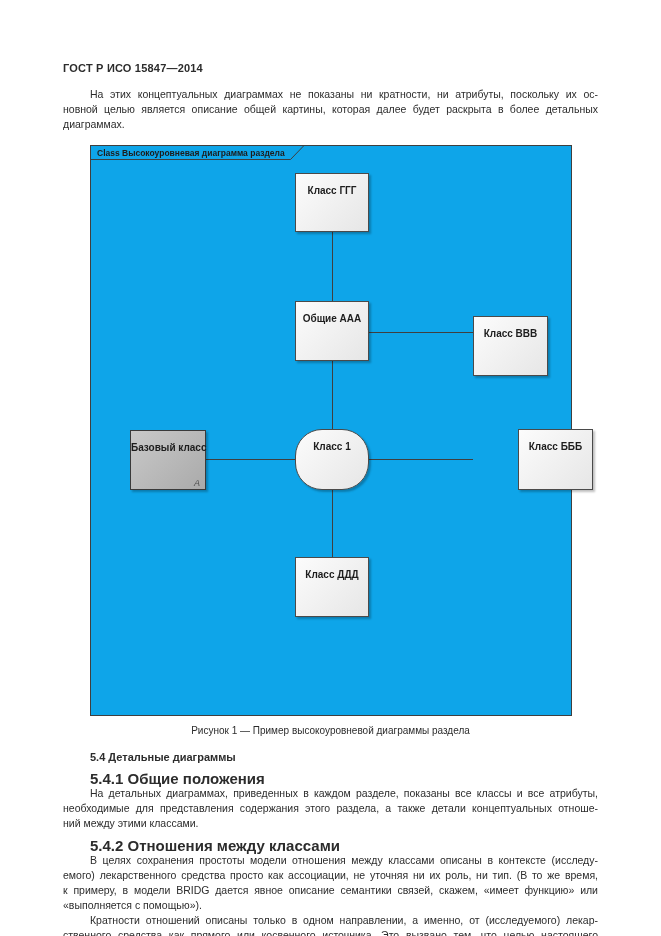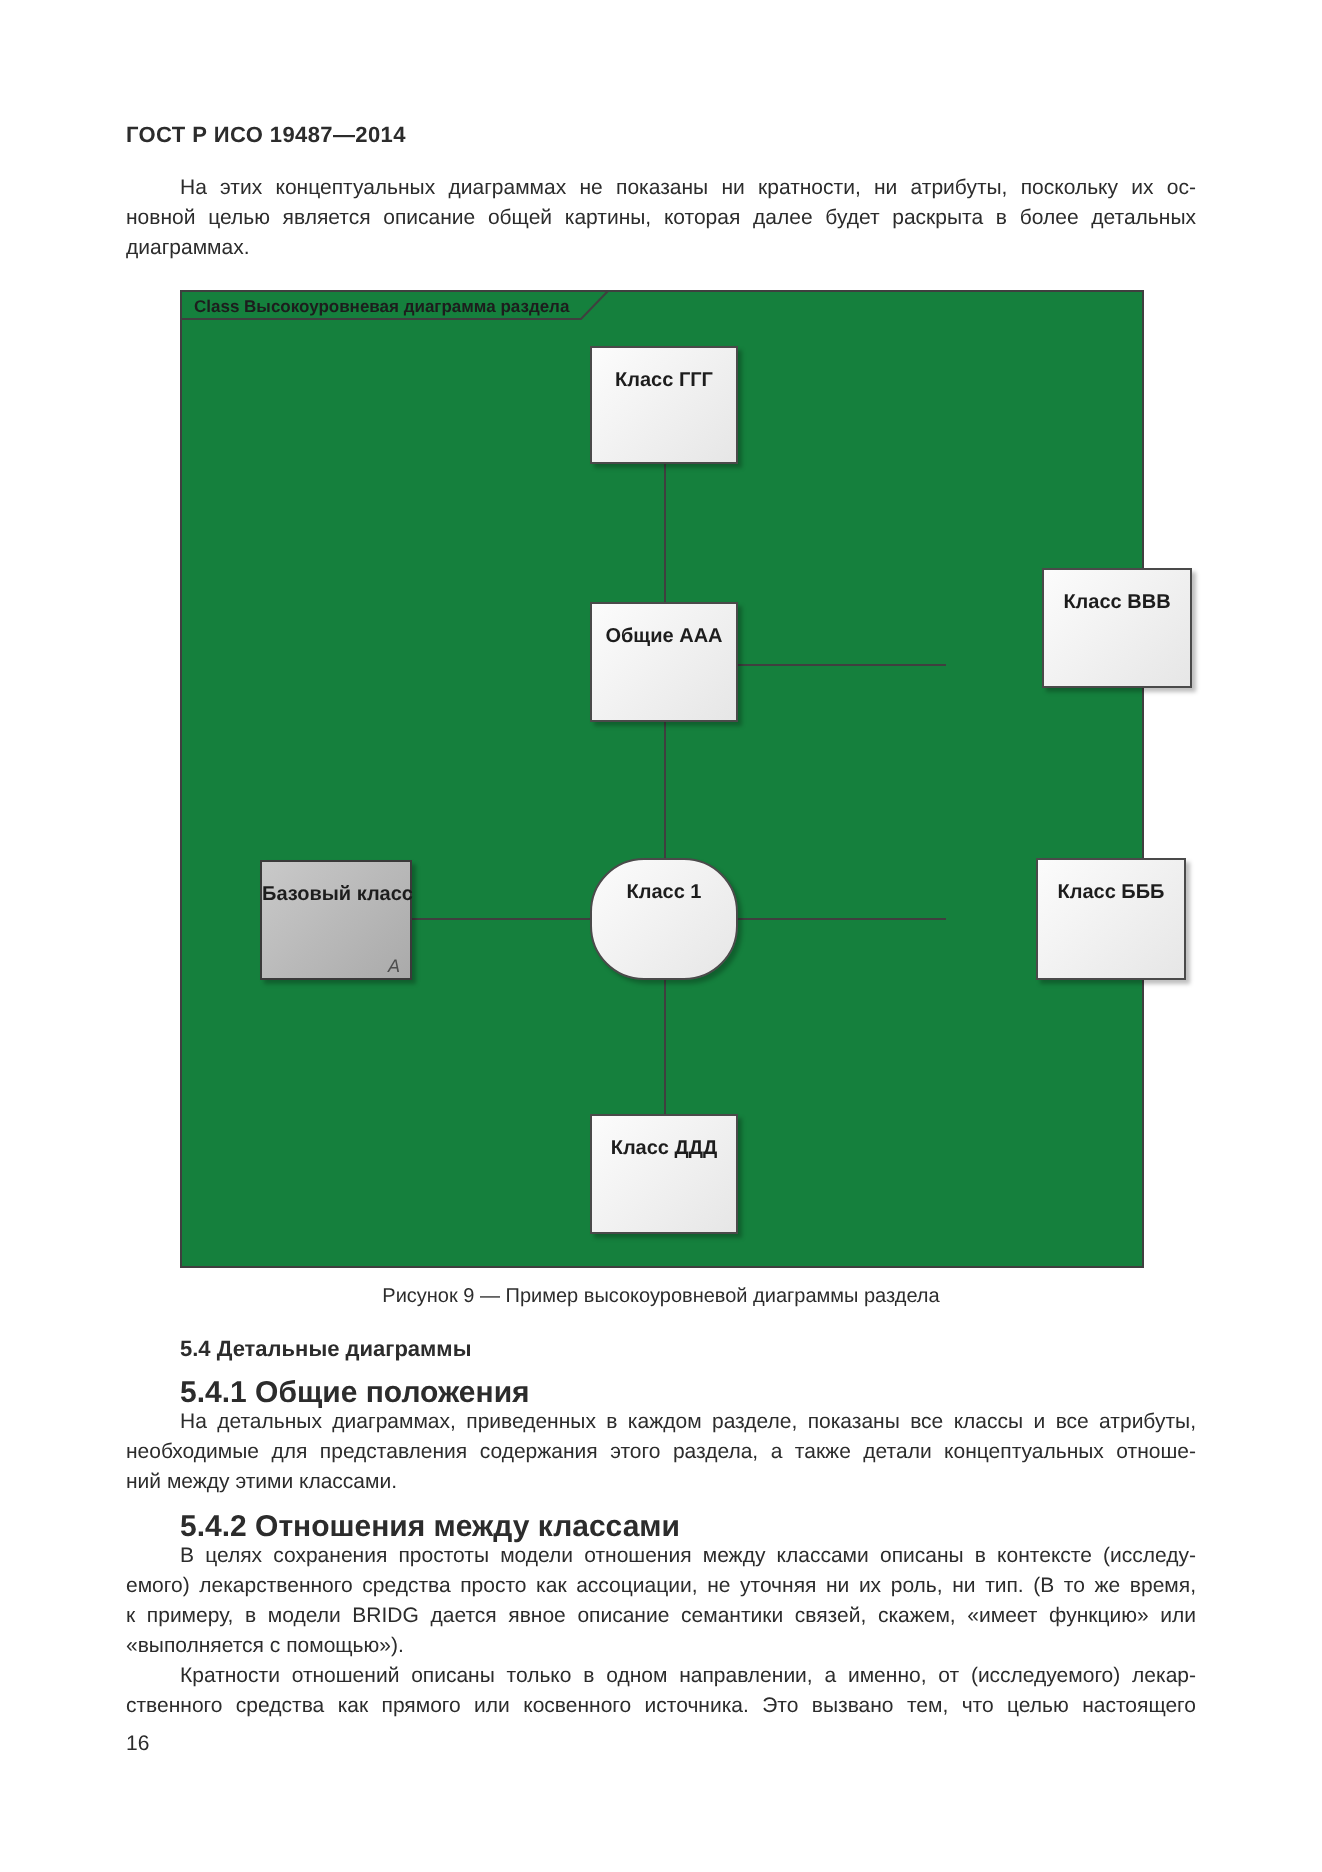--- a/index.html
+++ b/index.html
@@ -21,23 +21,23 @@
   .para { margin-top:12px; font-size:10.5px; line-height:15px; }
   .para .jline { text-align:justify; text-align-last:justify; }
   .para .lline { text-align:left; }
   .ind { text-indent:27px; }
   .tight { margin-top:0; }
 
   
   .frame {
     position:relative;
     margin-top:13px; margin-left:27px;
-    width:482px; height:489px;
+    width:482px; height:571px;
     border:1px solid #3f3f3f;
-    background:#15803d;
+    background:#0ea5e9;
   }
   .tab-border { position:absolute; left:-1px; top:-1px; }
   .tab-label {
     position:absolute; left:6px; top:1px;
     font-size:8.5px; font-weight:bold; line-height:12px;
     white-space:nowrap; color:#1d1d1d;
   }
   .ubox {
     position:absolute;
     border:1px solid #4a4a4a;
@@ -69,21 +69,21 @@
   .h2 { margin-top:14px; padding-left:27px; font-size:11px; font-weight:bold; line-height:13px; }
   .h3 { margin-top:8px; padding-left:27px; font-size:15px; font-weight:bold; line-height:13px; margin-bottom:1px; }
   .page-number { margin-top:5px; font-size:10.5px; line-height:12px; }
 </style>
 </head>
 <body>
 
 <div class="page">
   <div class="content">
 
-    <div class="doc-header">ГОСТ Р ИСО 19487—2014</div>
+    <div class="doc-header">ГОСТ Р ИСО 15847—2014</div>
 
     <div class="para">
       <div class="jline ind">На этих концептуальных диаграммах не показаны ни кратности, ни атрибуты, поскольку их ос-</div>
       <div class="jline">новной целью является описание общей картины, которая далее будет раскрыта в более детальных</div>
       <div class="lline">диаграммах.</div>
     </div>
 
     <div class="frame">
       <svg class="tab-border" width="215" height="15" viewBox="0 0 215 15">
         <path d="M0 14.5 H200.5 L214 0.5" fill="none" stroke="#3f3f3f" stroke-width="1"></path>
@@ -96,39 +96,39 @@
       <div class="conn h" style="left:95px;  top:313px; width:109px;"></div>
       <div class="conn h" style="left:278px; top:313px; width:104px;"></div>
       <div class="conn v" style="left:241px; top:344px; height:67px;"></div>
 
       <div class="ubox" style="left:204px; top:27px;  width:74px; height:59px;">
         <span class="ulabel">Класс ГГГ</span>
       </div>
       <div class="ubox" style="left:204px; top:155px; width:74px; height:60px;">
         <span class="ulabel">Общие ААА</span>
       </div>
-      <div class="ubox" style="left:382px; top:138px; width:75px; height:60px;margin-left:48px;">
+      <div class="ubox" style="left:382px; top:170px; width:75px; height:60px;">
         <span class="ulabel">Класс ВВВ</span>
       </div>
       <div class="ubox dark" style="left:19px; top:284px; width:76px; height:60px;margin-left:20px;">
         <span class="ulabel">Базовый класс</span>
         <span class="abstract-marker">A</span>
       </div>
       <div class="ubox" style="left:204px; top:283px; width:74px; height:61px;border-radius:27px;">
         <span class="ulabel">Класс 1</span>
       </div>
       <div class="ubox" style="left:382px; top:283px; width:75px; height:61px;margin-left:45px;">
         <span class="ulabel">Класс БББ</span>
       </div>
       <div class="ubox" style="left:204px; top:411px; width:74px; height:60px;">
         <span class="ulabel">Класс ДДД</span>
       </div>
     </div>
 
-    <div class="caption">Рисунок 9 — Пример высокоуровневой диаграммы раздела</div>
+    <div class="caption">Рисунок 1 — Пример высокоуровневой диаграммы раздела</div>
 
     <div class="h2">5.4 Детальные диаграммы</div>
 
     <div class="h3">5.4.1 Общие положения</div>
     <div class="para tight">
       <div class="jline ind">На детальных диаграммах, приведенных в каждом разделе, показаны все классы и все атрибуты,</div>
       <div class="jline">необходимые для представления содержания этого раздела, а также детали концептуальных отноше-</div>
       <div class="lline">ний между этими классами.</div>
     </div>
 

